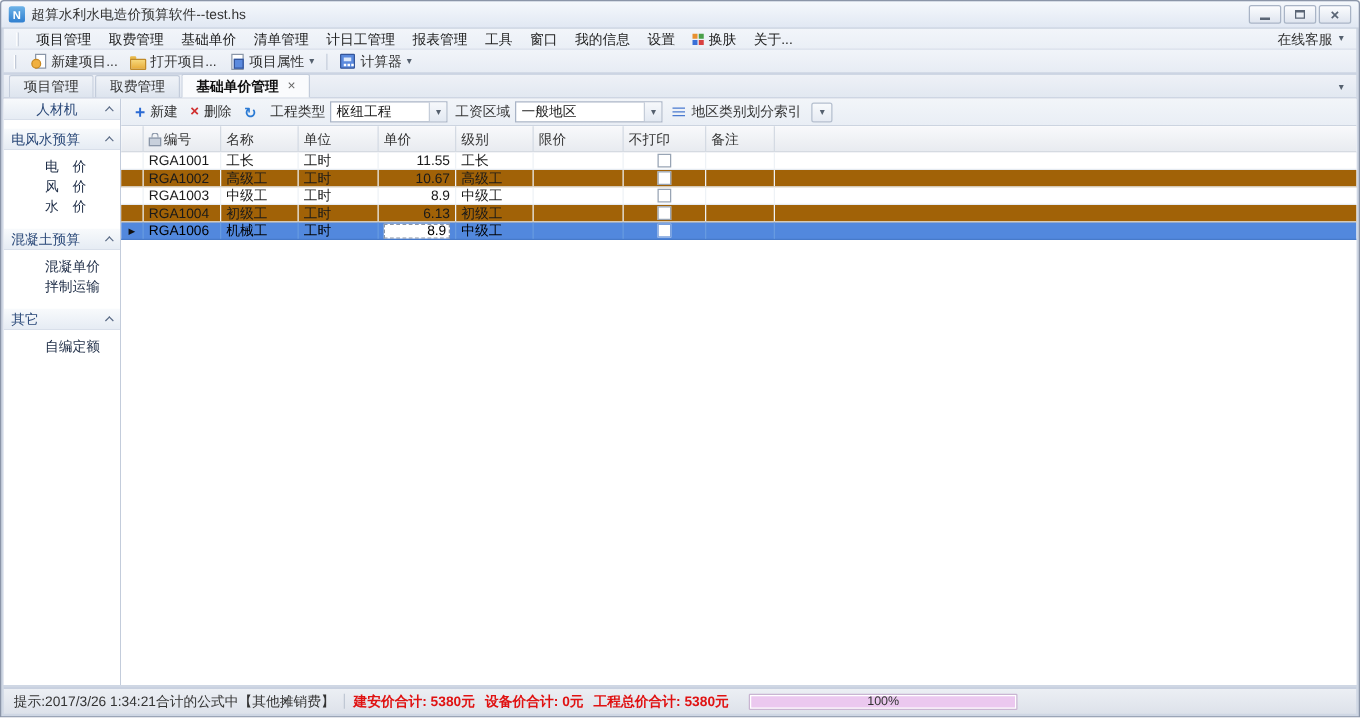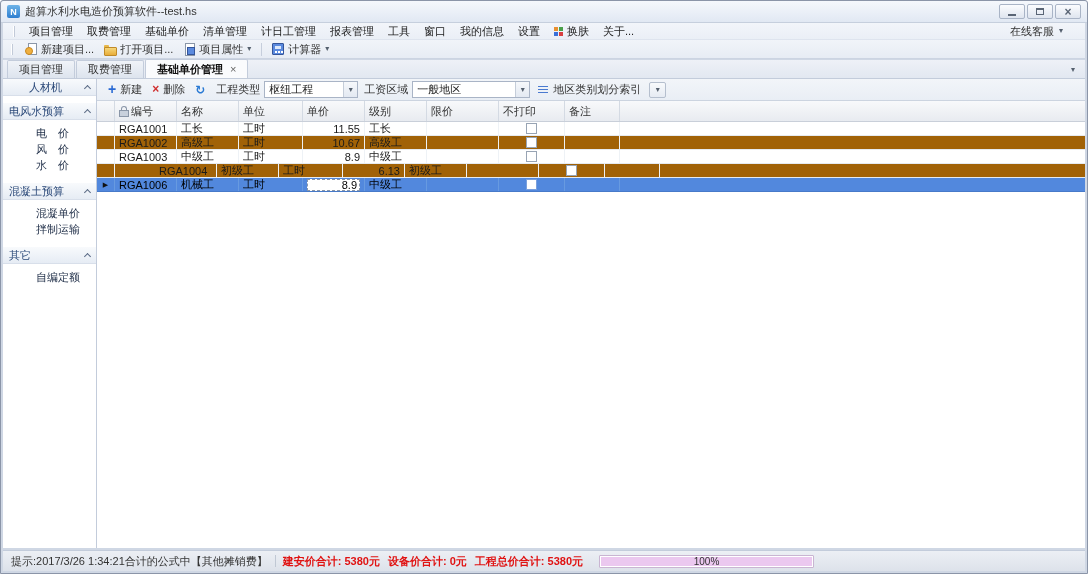--- a/index.html
+++ b/index.html
@@ -24,21 +24,21 @@
   .g-max { width:8px; height:7px; border:1px solid #5a6575; border-top-width:2px; }
   .g-close { font-size:12px; font-weight:bold; line-height:10px; color:#5a6575; }
 
   
   .menubar { position:absolute; top:22px; left:2px; right:2px; height:17px;
              background:linear-gradient(#f2f5fa,#eaeff6); border-bottom:1px solid #dee4ee;
              display:flex; align-items:center; padding-left:10px; }
   .grip { width:1px; height:11px; border-left:1px solid #fff; border-right:1px solid #c2cad8; margin-right:7px; }
   #menu-items { display:flex; height:100%; align-items:center; }
   .menu-item { padding:0 7px; height:100%; display:flex; align-items:center; gap:4px; color:#222; }
-  .menu-right { position:absolute; right:22px; display:flex; align-items:center; gap:5px; color:#333; }
+  .menu-right { position:absolute; right:10px; display:flex; align-items:center; gap:5px; color:#333; }
   .dd { font-size:8px; color:#55606e; line-height:1; }
   .ic-skin { position:relative; width:9px; height:9px; display:inline-block; }
   .ic-skin::before { content:""; position:absolute; left:0; top:0; width:4px; height:4px; background:#e89030;
                      box-shadow:5px 0 0 #4aa04a, 0 5px 0 #3a70d8, 5px 5px 0 #d84040; }
 
   
   .toolbar { position:absolute; top:39px; left:2px; right:2px; height:19px;
              background:linear-gradient(#f1f4f9,#e7ecf4); border-bottom:1px solid #ccd4e2;
              display:flex; align-items:center; padding-left:8px; }
   .tbtn { display:flex; align-items:center; gap:4px; padding:1px 5px; border-radius:2px; color:#333; }
@@ -393,21 +393,21 @@
             <div class="td num" style="width: 62px;">8.9</div>
             <div class="td" style="width: 62px;">中级工</div>
             <div class="td" style="width: 72px;"></div>
             <div class="td center" style="width: 66px;">
               <div class="cbx"></div>
             </div>
             <div class="td" style="width: 55px;"></div>
           </div>
           <div class="trow alt">
             <div class="td ind" style="width: 18px;"></div>
-            <div class="td" style="width: 62px; margin-left: 40px;">RGA1004</div>
+            <div class="td" style="width: 62px;">RGA1004</div>
             <div class="td" style="width: 62px;">初级工</div>
             <div class="td" style="width: 64px;">工时</div>
             <div class="td num" style="width: 62px;">6.13</div>
             <div class="td" style="width: 62px;">初级工</div>
             <div class="td" style="width: 72px;"></div>
             <div class="td center" style="width: 66px;">
               <div class="cbx"></div>
             </div>
             <div class="td" style="width: 55px;"></div>
           </div>

